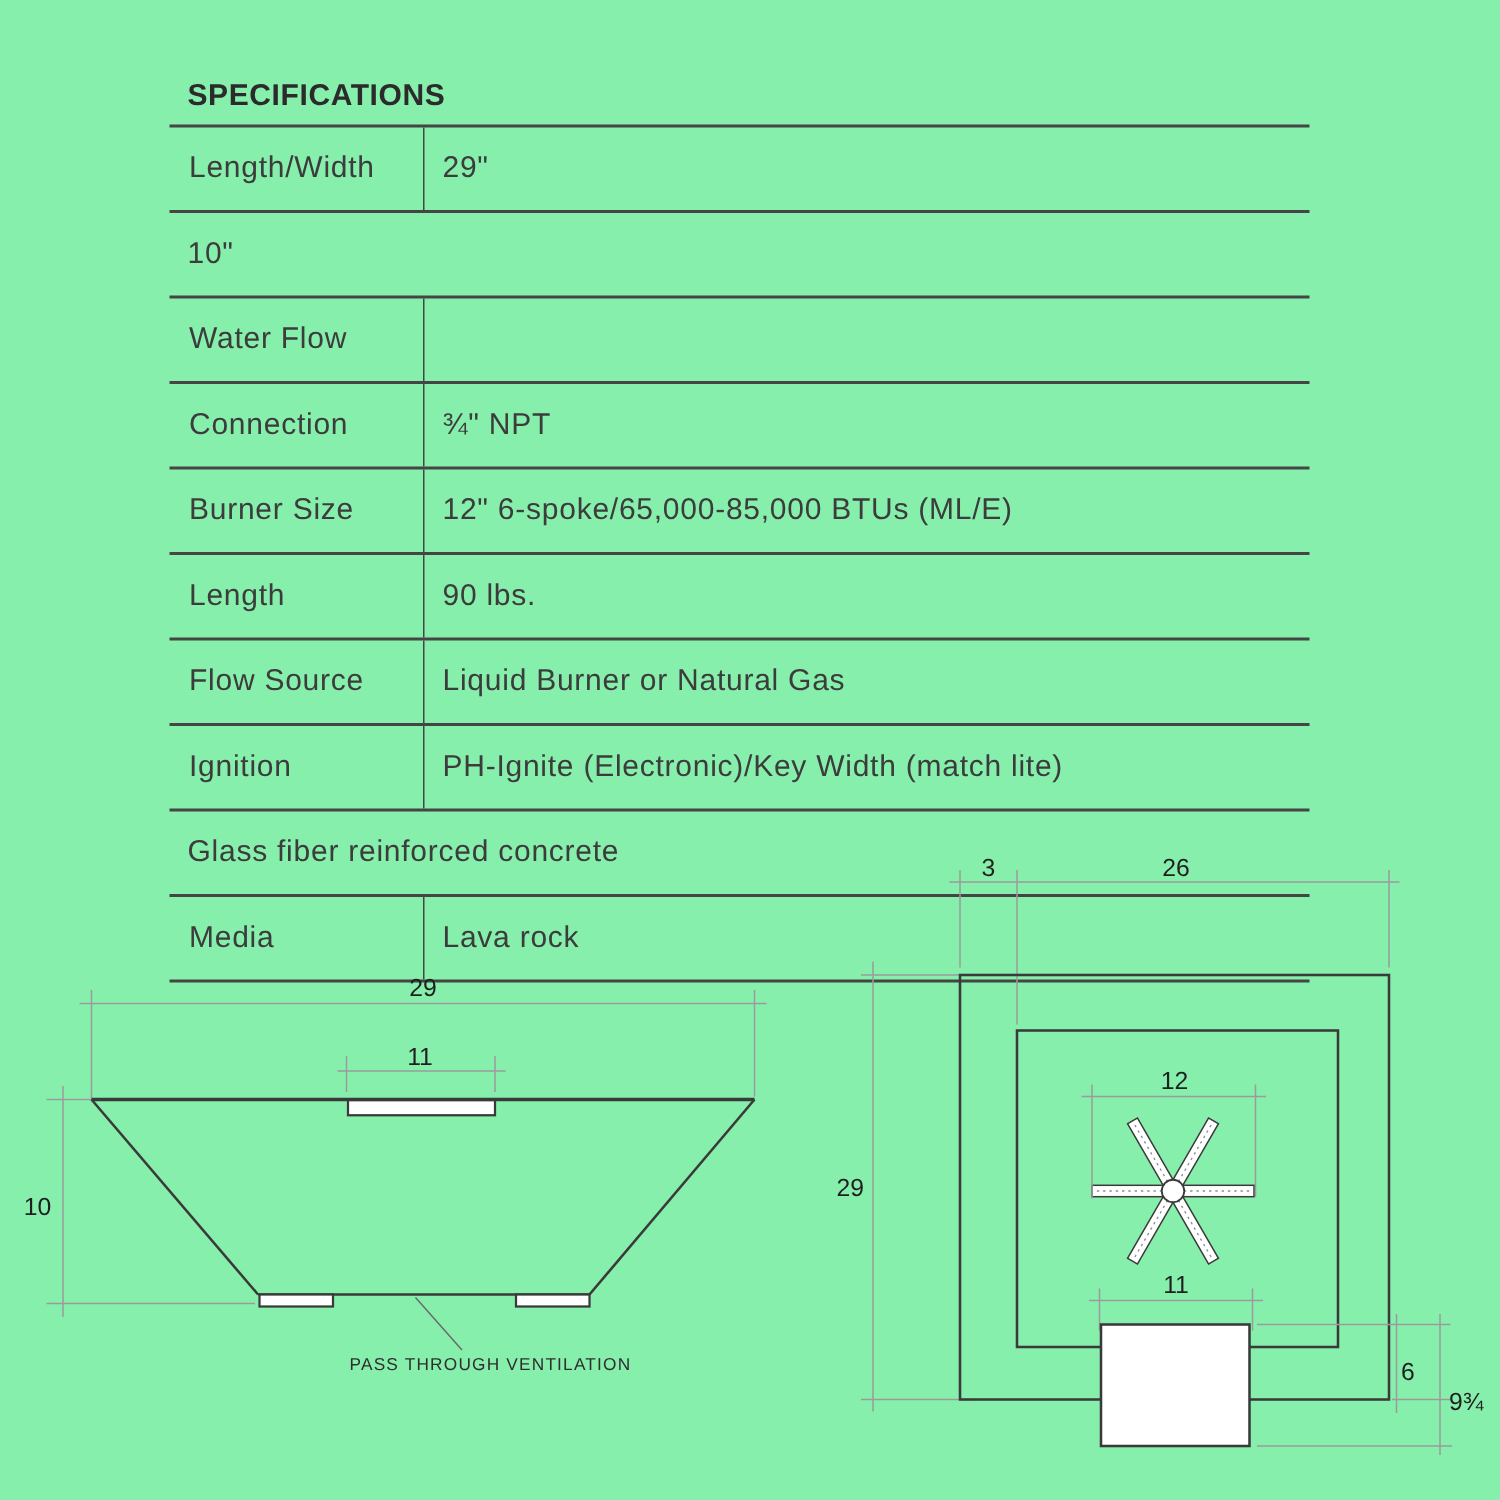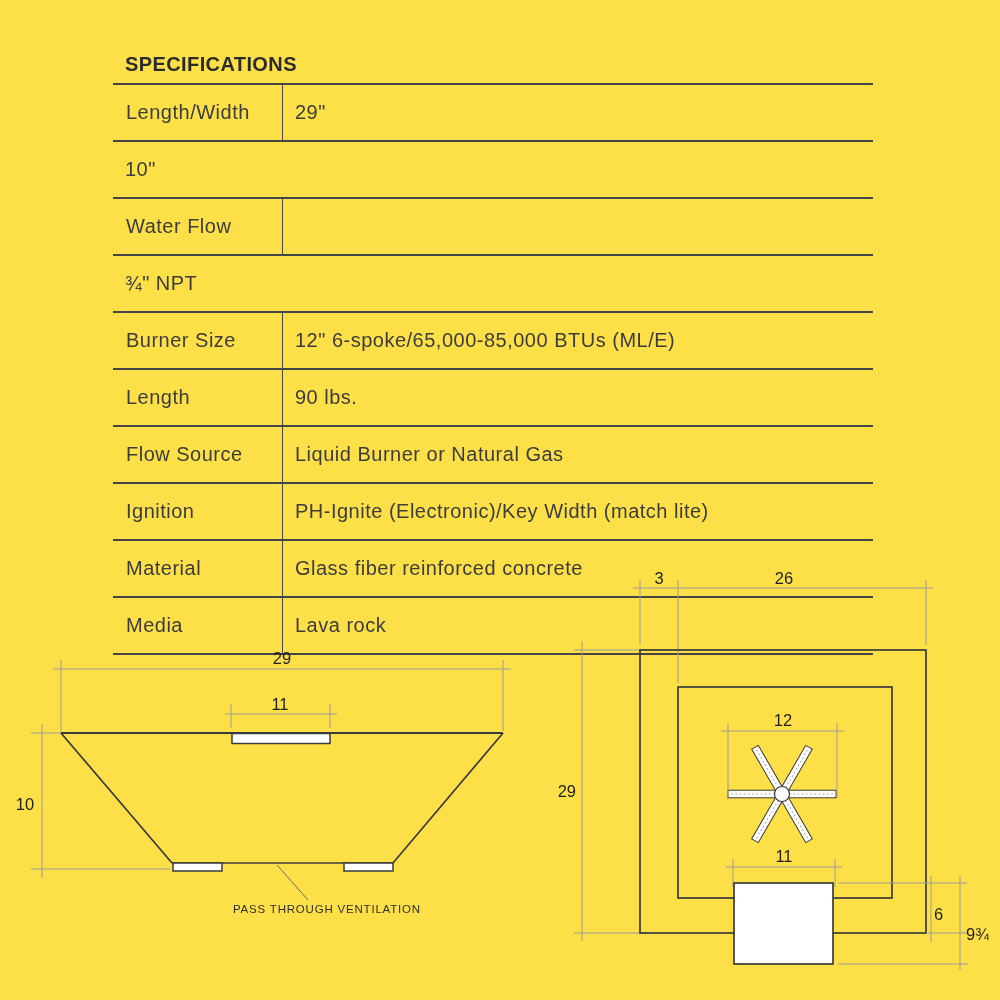--- a/index.html
+++ b/index.html
@@ -1,17 +1,17 @@
 <!DOCTYPE html>
 <html><head>
 <meta charset="utf-8">
 <style>
   html,body{margin:0;padding:0;background:#fff;}
   #canvas{
-    position:relative;width:1000px;height:1000px;background:#fde047;overflow:hidden;
+    position:relative;width:1000px;height:1000px;background:#86efac;overflow:hidden;
     font-family:"Liberation Sans",sans-serif;
   }
   .spec-title{
     position:absolute;left:125px;top:53px;
     font-size:20px;font-weight:bold;color:#2b2b2b;letter-spacing:.4px;
   }
   .spec-table{
     position:absolute;left:113px;top:83px;width:760px;
     border-top:2px solid #454545;
   }
@@ -50,40 +50,40 @@
       <div class="spec-label">Length/Width</div>
       <div class="spec-value">29"</div>
     </div>
     <div class="spec-row">
       <div class="spec-value">10"</div>
     </div>
     <div class="spec-row">
       <div class="spec-label">Water Flow</div>
     </div>
     <div class="spec-row">
+      <div class="spec-label">Connection</div>
       <div class="spec-value">¾" NPT</div>
     </div>
     <div class="spec-row">
       <div class="spec-label">Burner Size</div>
       <div class="spec-value">12" 6-spoke/65,000-85,000 BTUs (ML/E)</div>
     </div>
     <div class="spec-row">
       <div class="spec-label">Length</div>
       <div class="spec-value">90 lbs.</div>
     </div>
     <div class="spec-row">
       <div class="spec-label">Flow Source</div>
       <div class="spec-value">Liquid Burner or Natural Gas</div>
     </div>
     <div class="spec-row">
       <div class="spec-label">Ignition</div>
       <div class="spec-value">PH-Ignite (Electronic)/Key Width (match lite)</div>
     </div>
     <div class="spec-row">
-      <div class="spec-label">Material</div>
       <div class="spec-value">Glass fiber reinforced concrete</div>
     </div>
     <div class="spec-row">
       <div class="spec-label">Media</div>
       <div class="spec-value">Lava rock</div>
     </div>
   </div>
 
   <svg class="drawings" width="1000" height="1000" viewBox="0 0 1000 1000">
 

